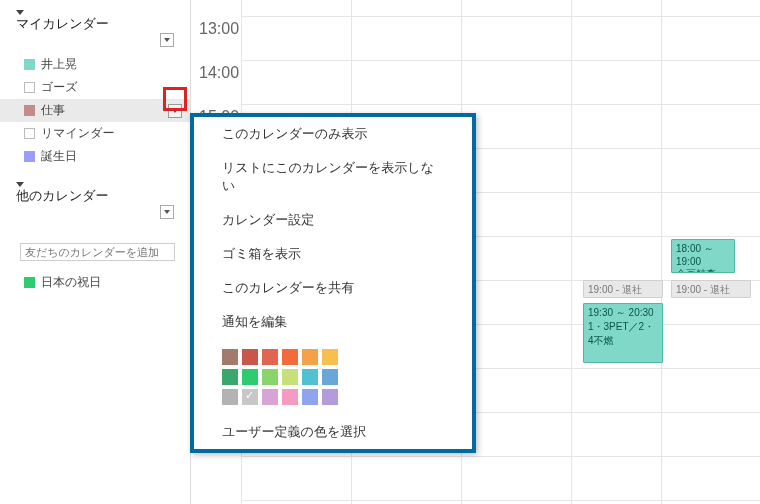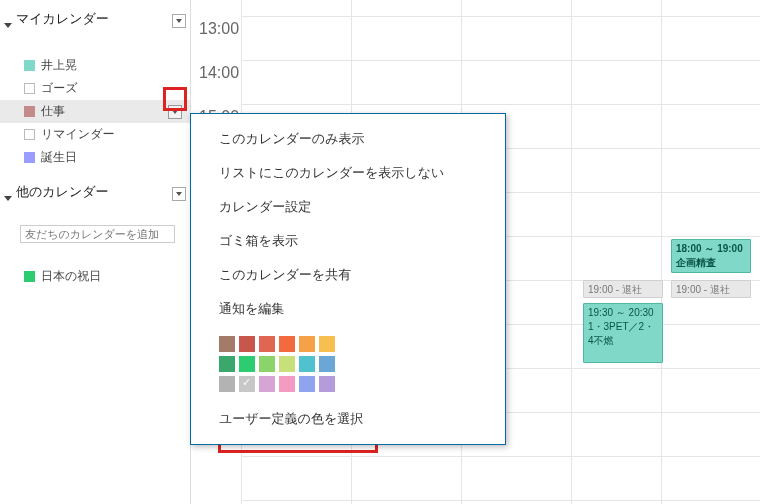--- a/index.html
+++ b/index.html
@@ -1,24 +1,24 @@
 <!DOCTYPE html>
 <html><head>
 <meta charset="utf-8">
 <style>
   * { box-sizing: border-box; margin: 0; padding: 0; }
   body { font-family: Arial, "Hiragino Kaku Gothic ProN", Meiryo, sans-serif; font-size: 12px; color: #333; width: 760px; height: 504px; overflow: hidden; position: relative; background: #fff; }
 
   .sidebar { position: absolute; left: 0; top: 0; width: 190px; height: 504px; background: #fff; padding: 6px 0; }
-  .section-header { display: flex; align-items: flex-end; padding: 4px 4px; font-size: 13px; color: #222; }
+  .section-header { display: flex; align-items: flex-start; padding: 4px 16px; font-size: 13px; color: #222; flex-direction: column; }
   .section-header .tri { width: 0; height: 0; border-left: 4px solid transparent; border-right: 4px solid transparent; border-top: 5px solid #444; margin-right: 4px; }
   .section-header .drop { margin-left: auto; width: 14px; height: 14px; border: 1px solid #aaa; display: flex; align-items: center; justify-content: center; background: #fff; }
   .section-header .drop .t { width: 0; height: 0; border-left: 3px solid transparent; border-right: 3px solid transparent; border-top: 4px solid #555; }
 
-  .cal-list { padding: 2px 0 10px 0; margin-top: 20px; }
+  .cal-list { padding: 2px 0 10px 0; }
   .cal-item { display: flex; align-items: center; padding: 3px 8px 3px 24px; font-size: 12px; color: #444; position: relative; }
   .cal-item .swatch { width: 11px; height: 11px; margin-right: 6px; border: 1px solid transparent; }
   .cal-item.selected { background: #eaeaea; }
   .cal-item .drop { margin-left: auto; width: 14px; height: 14px; border: 1px solid #999; display: flex; align-items: center; justify-content: center; background: #f2f2f2; }
   .cal-item .drop .t { width: 0; height: 0; border-left: 3px solid transparent; border-right: 3px solid transparent; border-top: 4px solid #555; }
 
   .highlight-box { position: absolute; border: 3px solid #d22; pointer-events: none; }
   .hl1 { left: 163px; top: 87px; width: 24px; height: 24px; }
   .hl2 { left: 218px; top: 358px; width: 160px; height: 95px; }
 
@@ -31,21 +31,21 @@
   .grid { position: absolute; left: 190px; top: 0; width: 570px; height: 504px; border-left: 1px solid #ddd; }
   .time-col { position: absolute; left: 0; top: 0; width: 50px; height: 504px; }
   .time-label { position: absolute; left: 8px; font-size: 16px; color: #666; }
   .hline { position: absolute; left: 50px; right: 0; border-top: 1px solid #e5e5e5; }
   .vline { position: absolute; top: 0; bottom: 0; border-left: 1px solid #e5e5e5; }
 
   .event { position: absolute; font-size: 10px; padding: 2px 4px; overflow: hidden; border-radius: 1px; }
   .ev-teal { background: #7fd8c8; color: #0a5548; border: 1px solid #4fb8a5; }
   .ev-gray { background: #e8e8e8; color: #777; border: 1px solid #d0d0d0; }
 
-  .popup { position: absolute; left: 190px; top: 113px; width: 316px; background: #fff; border: 1px solid #0369a1; box-shadow: 2px 2px 6px rgba(0,0,0,0.25); padding: 8px 0; z-index: 10; }
+  .popup { position: absolute; left: 190px; top: 113px; width: 286px; background: #fff; border: 4px solid #0369a1; box-shadow: 2px 2px 6px rgba(0,0,0,0.25); padding: 0 0; z-index: 10; }
   .popup .menu-item { padding: 8px 28px; font-size: 13px; color: #333; cursor: pointer; }
   .swatch-grid { padding: 10px 28px 6px 28px; }
   .swatch-row { display: flex; gap: 4px; margin-bottom: 4px; }
   .sw { width: 16px; height: 16px; cursor: pointer; position: relative; }
   .sw.check::after { content: "✓"; color: #fff; font-size: 11px; position: absolute; left: 3px; top: 0; }
 </style>
 </head>
 <body>
 
 <div class="sidebar">
@@ -120,21 +120,21 @@
       <div class="hline" style="top: 412px;"></div>
       <div class="hline" style="top: 456px;"></div>
       <div class="hline" style="top: 500px;"></div>
       <div class="vline" style="left: 50px;"></div>
       <div class="vline" style="left: 160px;"></div>
       <div class="vline" style="left: 270px;"></div>
       <div class="vline" style="left: 380px;"></div>
       <div class="vline" style="left: 470px;"></div>
     </div>
   <div id="events">
-      <div class="event ev-teal" style="top: 239px; left: 480px; width: 80px; height: 34px; font-weight: bold;">
+      <div class="event ev-teal" style="top: 239px; left: 480px; width: 64px; height: 34px;">
         <div>18:00 ～ 19:00</div>
         <div>企画精査</div>
       </div>
       <div class="event ev-gray" style="top: 280px; left: 392px; width: 80px; height: 18px;">
         <div>19:00 - 退社</div>
       </div>
       <div class="event ev-gray" style="top: 280px; left: 480px; width: 80px; height: 18px;">
         <div>19:00 - 退社</div>
       </div>
       <div class="event ev-teal" style="top: 303px; left: 392px; width: 80px; height: 60px;">

